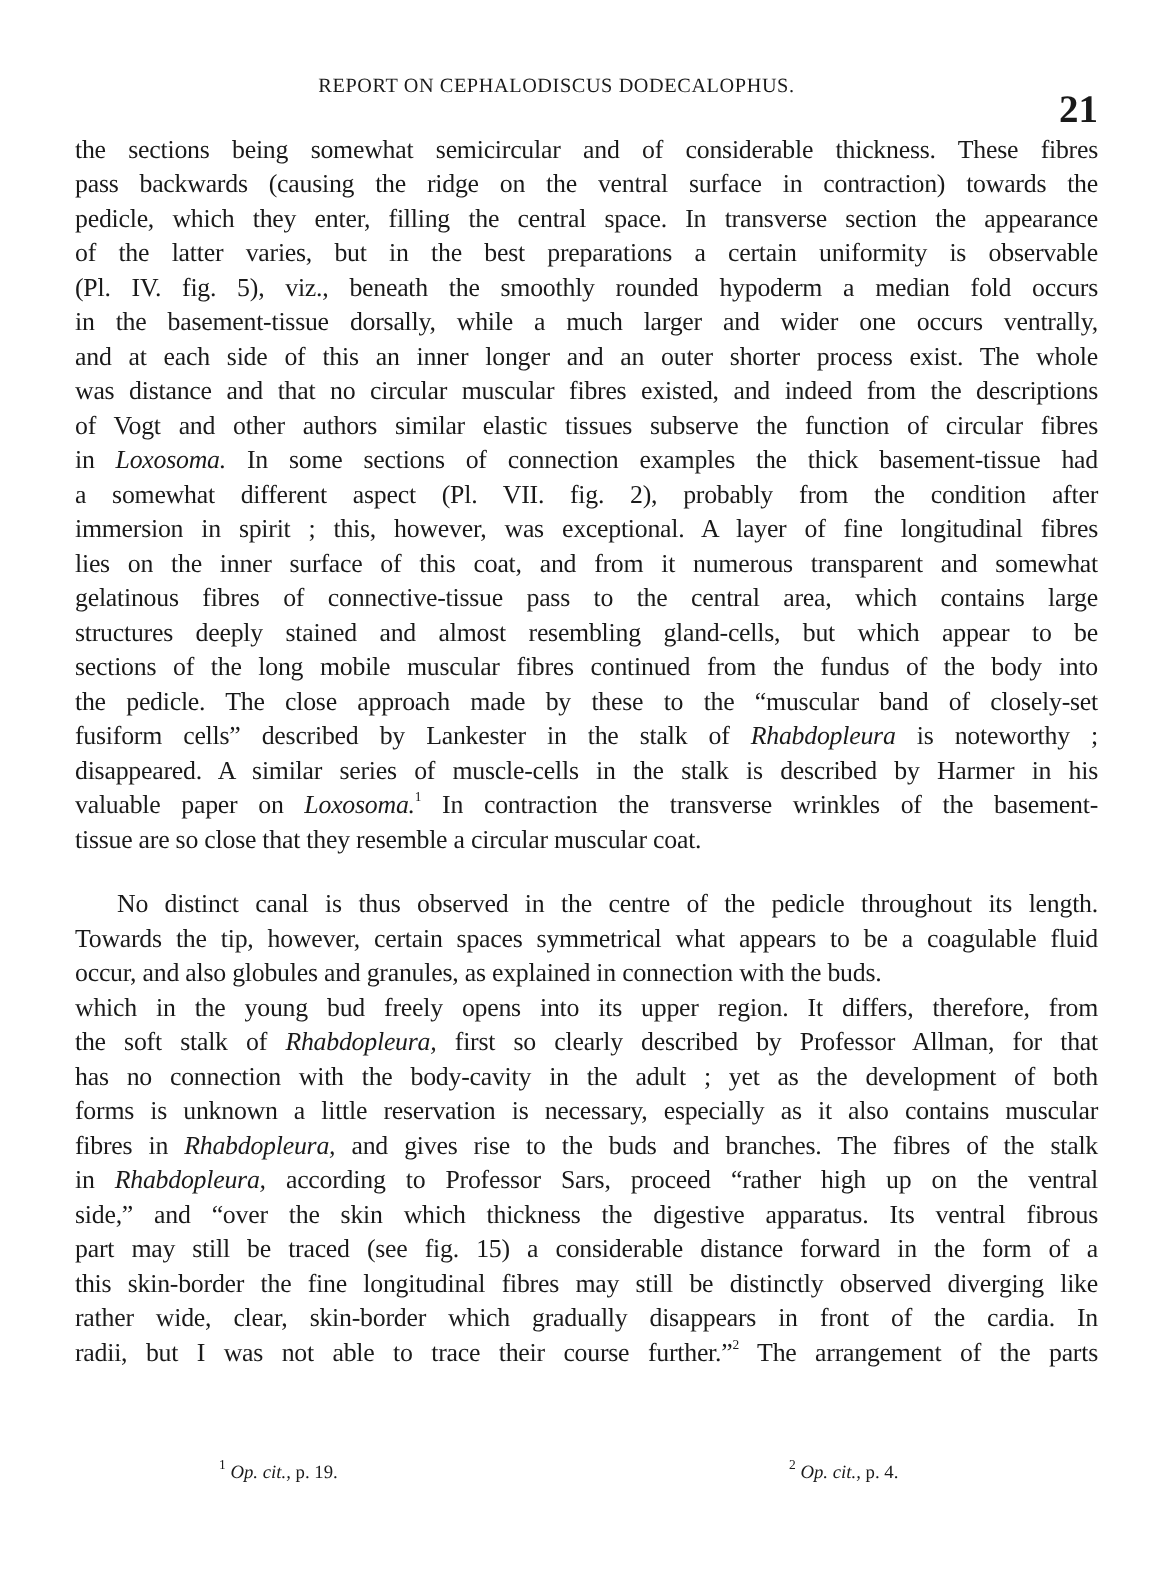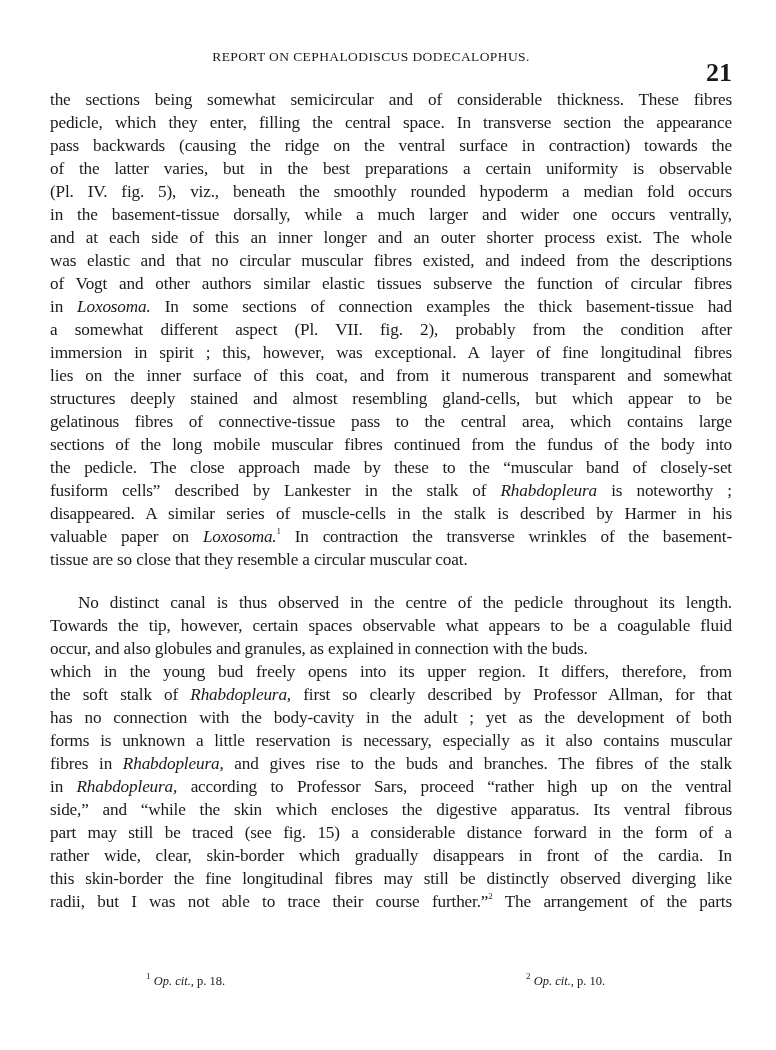--- a/index.html
+++ b/index.html
@@ -92,56 +92,56 @@
 <div class="page">
 
   <div class="running-head">
     <div class="running-title">REPORT ON CEPHALODISCUS DODECALOPHUS.</div>
     <div class="page-number">21</div>
   </div>
 
   <div class="body-text">
 
     <span class="line">the sections being somewhat semicircular and of considerable thickness.   These fibres</span>
+    <span class="line">pass backwards (causing the ridge on the ventral surface in contraction) towards the</span>
     <span class="line">pedicle, which they enter, filling the central space.   In transverse section the appearance</span>
-    <span class="line">pass backwards (causing the ridge on the ventral surface in contraction) towards the</span>
     <span class="line">of the latter varies, but in the best preparations a certain uniformity is observable</span>
     <span class="line">(Pl. IV. fig. 5), viz., beneath the smoothly rounded hypoderm a median fold occurs</span>
     <span class="line">in the basement-tissue dorsally, while a much larger and wider one occurs ventrally,</span>
     <span class="line">and at each side of this an inner longer and an outer shorter process exist.   The whole</span>
-    <span class="line">was elastic and that no circular muscular fibres existed, and indeed from the descriptions</span>
+    <span class="line">was distance and that no circular muscular fibres existed, and indeed from the descriptions</span>
     <span class="line">of Vogt and other authors similar elastic tissues subserve the function of circular fibres</span>
     <span class="line"><span>in </span><i>Loxosoma.</i><span>   In some sections of connection examples the thick basement-tissue had</span></span>
     <span class="line">a somewhat different aspect (Pl. VII. fig. 2), probably from the condition after</span>
     <span class="line">immersion in spirit ; this, however, was exceptional.   A layer of fine longitudinal fibres</span>
     <span class="line">lies on the inner surface of this coat, and from it numerous transparent and somewhat</span>
+    <span class="line">gelatinous fibres of connective-tissue pass to the central area, which contains large</span>
     <span class="line">structures deeply stained and almost resembling gland-cells, but which appear to be</span>
-    <span class="line">gelatinous fibres of connective-tissue pass to the central area, which contains large</span>
     <span class="line">sections of the long mobile muscular fibres continued from the fundus of the body into</span>
     <span class="line">the pedicle.   The close approach made by these to the “muscular band of closely-set</span>
     <span class="line"><span>fusiform cells” described by Lankester in the stalk of </span><i>Rhabdopleura</i><span> is noteworthy ;</span></span>
     <span class="line">disappeared.   A similar series of muscle-cells in the stalk is described by Harmer in his</span>
     <span class="line"><span>valuable paper on </span><i>Loxosoma.</i><sup>1</sup><span>   In contraction the transverse wrinkles of the basement-</span></span>
     <span class="line last">tissue are so close that they resemble a circular muscular coat.</span>
 
     <span class="line indent para-gap">No distinct canal is thus observed in the centre of the pedicle throughout its length.</span>
-    <span class="line">Towards the tip, however, certain spaces observable what appears to be a coagulable fluid</span>
+    <span class="line">Towards the tip, however, certain spaces symmetrical what appears to be a coagulable fluid</span>
     <span class="line last">occur, and also globules and granules, as explained in connection with the buds.</span>
 
     <span class="line">which in the young bud freely opens into its upper region.   It differs, therefore, from</span>
     <span class="line"><span>the soft stalk of </span><i>Rhabdopleura,</i><span> first so clearly described by Professor Allman, for that</span></span>
     <span class="line">has no connection with the body-cavity in the adult ; yet as the development of both</span>
     <span class="line">forms is unknown a little reservation is necessary, especially as it also contains muscular</span>
     <span class="line"><span>fibres in </span><i>Rhabdopleura,</i><span> and gives rise to the buds and branches.   The fibres of the stalk</span></span>
     <span class="line"><span>in </span><i>Rhabdopleura,</i><span> according to Professor Sars, proceed “rather high up on the ventral</span></span>
-    <span class="line">side,” and “while the skin which encloses the digestive apparatus.   Its ventral fibrous</span>
+    <span class="line">side,” and “over the skin which thickness the digestive apparatus.   Its ventral fibrous</span>
     <span class="line">part may still be traced (see fig. 15) a considerable distance forward in the form of a</span>
+    <span class="line">this skin-border the fine longitudinal fibres may still be distinctly observed diverging like</span>
     <span class="line">rather wide, clear, skin-border which gradually disappears in front of the cardia.   In</span>
-    <span class="line">this skin-border the fine longitudinal fibres may still be distinctly observed diverging like</span>
     <span class="line"><span>radii, but I was not able to trace their course further.”</span><sup>2</sup><span>   The arrangement of the parts</span></span>
   </div>
 
   <div class="footnotes">
-    <div class="footnote fn1"><sup>1</sup> <i>Op. cit.,</i><span> p. 18.</span></div>
-    <div class="footnote fn2"><sup>2</sup> <i>Op. cit.,</i><span> p. 10.</span></div>
+    <div class="footnote fn1"><sup>1</sup> <i>Op. cit.,</i><span> p. 19.</span></div>
+    <div class="footnote fn2"><sup>2</sup> <i>Op. cit.,</i><span> p. 4.</span></div>
   </div>
 
 </div>
 
 </body></html>

